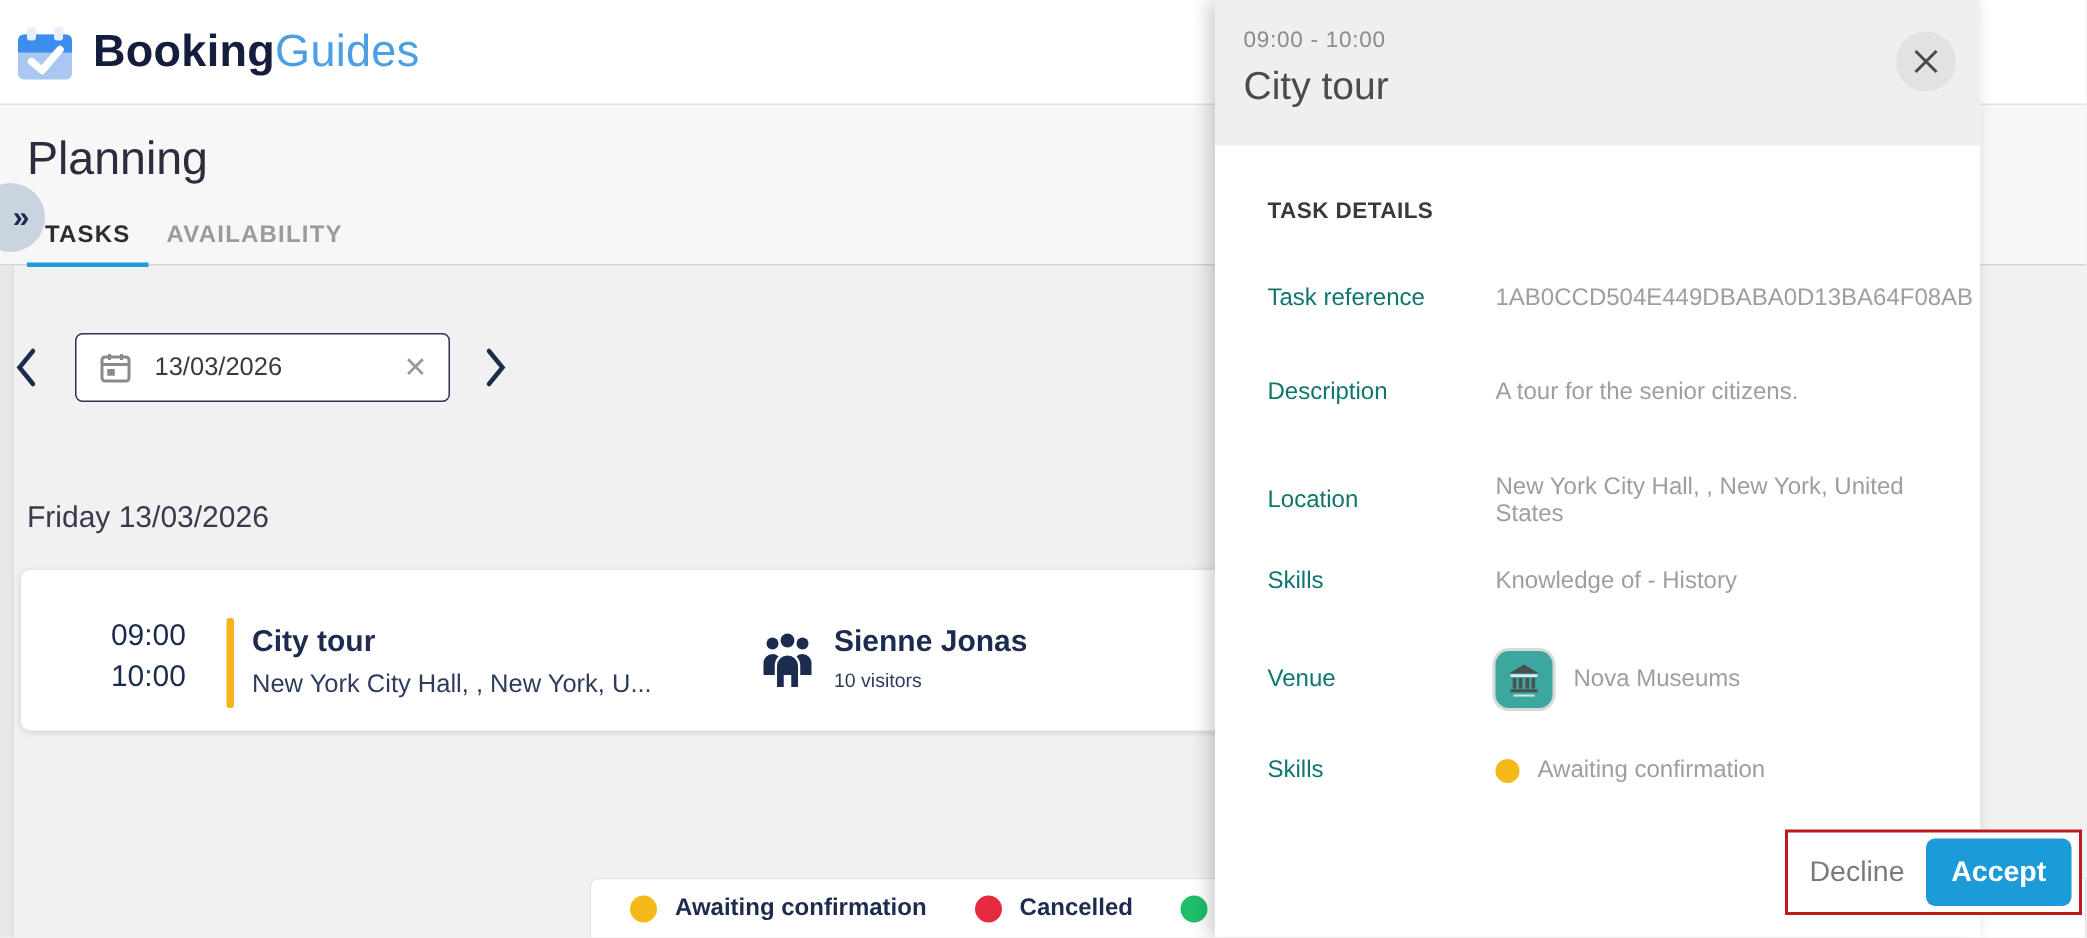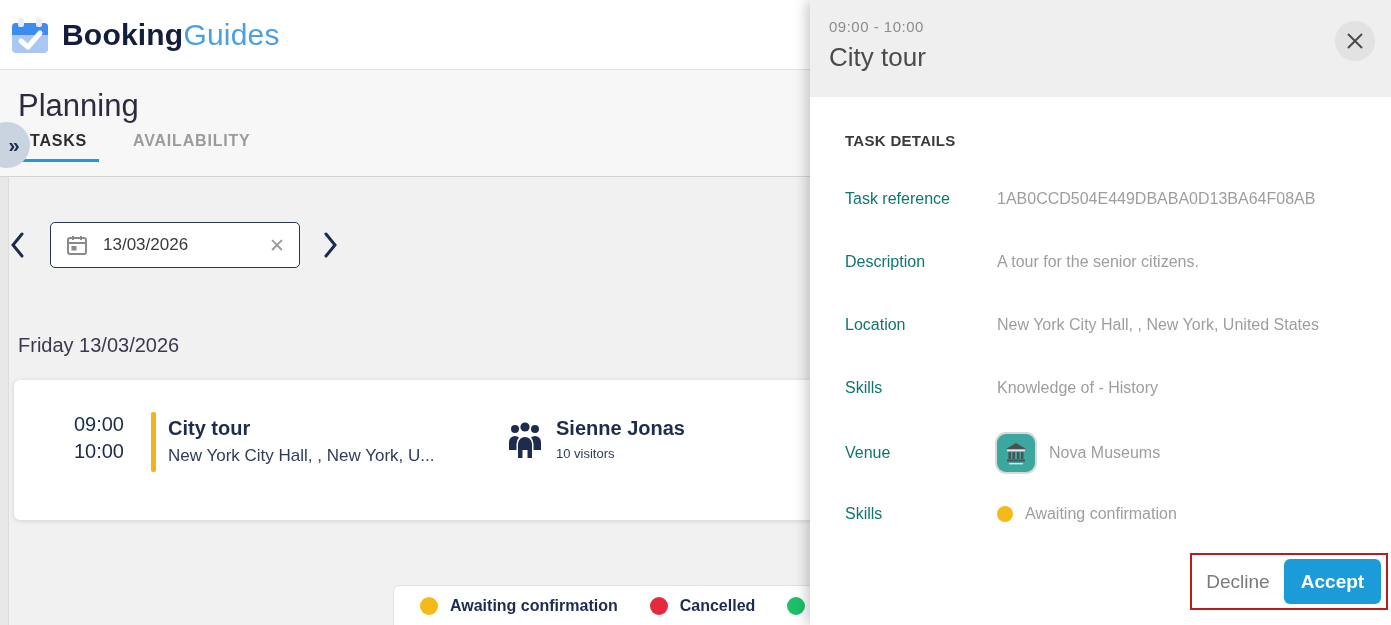--- a/index.html
+++ b/index.html
@@ -12,21 +12,21 @@
     background:#ffffff; border-bottom:1px solid #e1e1e1; display:flex; align-items:center; z-index:1; }
   .logo-wrap { display:flex; align-items:center; gap:12px; padding-left:10px; }
   .brand { font-size:30px; letter-spacing:0.2px; }
   .brand-bold { font-weight:700; color:#141e3c; }
   .brand-light { font-weight:300; color:#4d9fe3; }
 
   
   .planning-band { position:absolute; left:0; top:70px; width:100%; height:107px;
     background:#f7f7f7; border-bottom:1px solid #d4d4d4; }
   .page-title { position:absolute; left:18px; top:18px; font-size:31px; font-weight:500; color:#2c2c3e; }
-  .tabs { position:absolute; left:18px; bottom:16px; display:flex; gap:22px; }
+  .tabs { position:absolute; left:18px; bottom:0; display:flex; }
   .tab { padding:0 12px 10px 12px; font-size:16px; font-weight:700; letter-spacing:0.8px;
     color:#9b9b9b; cursor:pointer; position:relative; }
   .tab.active { color:#2d2d2d; }
   .tab.active::after { content:""; position:absolute; left:0; right:0; bottom:-2px; height:3px; background:#1e9cd9; }
 
   .expand-handle { position:absolute; left:-16px; top:122px; width:46px; height:46px;
     border-radius:50%; background:#c9d4e0; z-index:2; display:flex; align-items:center;
     justify-content:center; padding-left:14px; cursor:pointer; }
   .expand-handle span { font-size:20px; font-weight:700; color:#1d2c4e; }
 
@@ -37,21 +37,21 @@
   .date-nav { position:absolute; left:0; top:222px; height:46px; display:flex; align-items:center; }
   .nav-arrow { width:34px; height:46px; display:flex; align-items:center; justify-content:center; cursor:pointer; }
   .date-box { width:250px; height:46px; background:#fff; border:1px solid #2a3550; border-radius:5px;
     display:flex; align-items:center; padding:0 14px; gap:14px; margin-left:16px; margin-right:14px; }
   .date-text { flex:1; font-size:17px; color:#3a3a3a; }
   .clear-x { font-size:19px; color:#9a9a9a; cursor:pointer; line-height:1; }
 
   .day-header { position:absolute; left:18px; top:334px; font-size:20px; color:#3a3a4e; }
 
   
-  .task-card { position:absolute; left:14px; top:380px; width:1060px; height:140px;
+  .task-card { position:absolute; left:14px; top:380px; width:1060px; height:107px;
     background:#ffffff; border-radius:6px; box-shadow:0 1px 5px rgba(0,0,0,0.14); cursor:pointer; }
   .card-times { position:absolute; left:58px; top:31px; text-align:right; width:52px;
     font-size:20px; color:#1d2c4e; line-height:1.35; }
   .card-bar { position:absolute; left:137px; top:32px; width:5px; height:60px; background:#f2b31b; border-radius:2px; }
   .card-title { position:absolute; left:154px; top:37px; font-size:20px; font-weight:700; color:#1d2c4e; }
   .card-sub { position:absolute; left:154px; top:66px; font-size:17px; color:#2e3d5c; }
   .card-people { position:absolute; left:492px; top:40px; }
   .card-guide { position:absolute; left:542px; top:37px; font-size:20px; font-weight:700; color:#1d2c4e; }
   .card-visitors { position:absolute; left:542px; top:66px; font-size:13px; color:#2e3d5c; }
 
@@ -60,21 +60,21 @@
     border:1px solid #e0e0e0; border-bottom:none; border-radius:6px 0 0 0;
     display:flex; align-items:center; gap:32px; padding-left:26px; }
   .legend-item { display:flex; align-items:center; gap:12px; }
   .dot { width:18px; height:18px; border-radius:50%; }
   .dot-yellow { background:#f5b919; }
   .dot-red { background:#e42a3c; }
   .dot-green { background:#1fbe6b; }
   .legend-label { font-size:16px; font-weight:700; color:#1d2c4e; white-space:nowrap; }
 
   
-  .panel { position:absolute; left:810px; top:0; width:581px; height:625px; background:#ffffff;
+  .panel { position:absolute; left:810px; top:0; width:510px; height:625px; background:#ffffff;
     box-shadow:-4px 0 12px rgba(0,0,0,0.20); z-index:10; }
   .panel-header { position:relative; height:97px; background:#efefef; padding:18px 0 0 19px; }
   .panel-time { font-size:15px; color:#8c8c8c; letter-spacing:0.5px; }
   .panel-title { font-size:26px; color:#4b4b4b; margin-top:7px; }
   .panel-close { position:absolute; right:16px; top:21px; width:40px; height:40px; border-radius:50%;
     background:#e2e2e2; display:flex; align-items:center; justify-content:center; cursor:pointer; }
 
   .section-title { position:absolute; left:35px; top:132px; font-size:15px; font-weight:700;
     color:#3a3a3a; letter-spacing:0.3px; }
   .detail-row { position:absolute; left:35px; right:20px; display:flex; align-items:center; }

